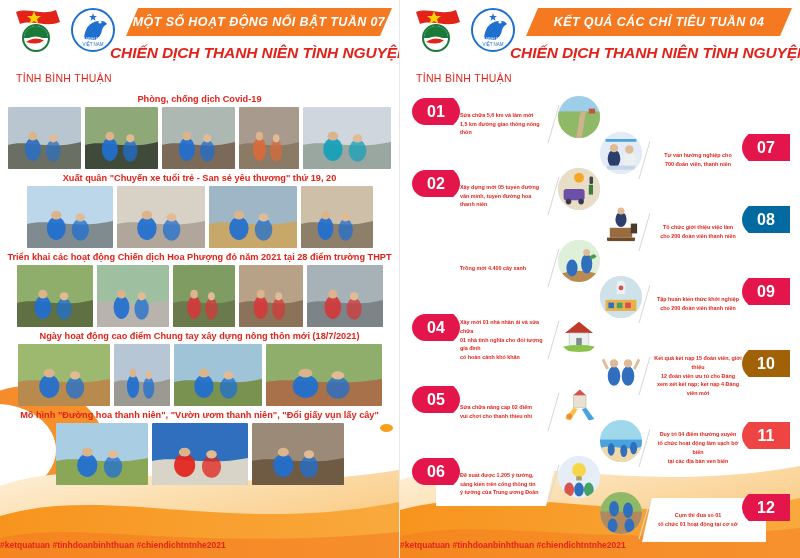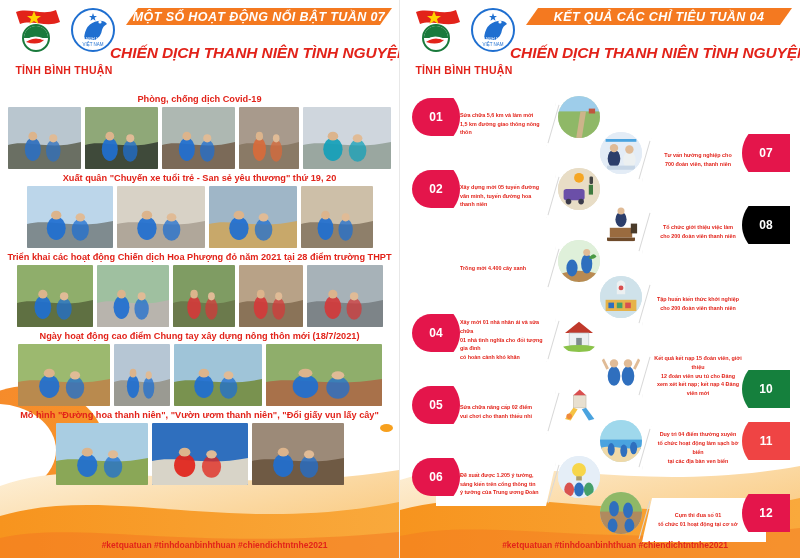--- a/index.html
+++ b/index.html
@@ -46,28 +46,28 @@
   
   .hdr { position: relative; height: 88px; }
   .logos {
     position: absolute; left: 8px; top: 6px;
     width: 112px; text-align: center;
   }
   .logo-row { display: flex; align-items: center; justify-content: center; gap: 4px; }
   .logo-doan { width: 54px; height: 48px; }
   .logo-hoi { width: 46px; height: 46px; }
   .prov-name {
-    margin-top: 10px;
-    font-size: 10.5px; font-weight: 700; color: #e2231a;
+    margin-top: 18px;
+    font-size: 10.5px; font-weight: 400; color: #e2231a;
     letter-spacing: .3px;
   }
 
   .banner {
     position: absolute; left: 126px; top: 8px;
-    height: 17px;
+    height: 28px;
     width: 266px;
     background: #f47920;
     display: flex; align-items: center; justify-content: center;
     clip-path: polygon(12px 0, 100% 0, calc(100% - 12px) 100%, 0 100%);
   }
   .banner-text {
     color: #ffffff; font-size: 12.5px; font-weight: 700;
     letter-spacing: .4px; white-space: nowrap;
     font-style: italic;
   }
@@ -84,39 +84,39 @@
     text-align: center;
     color: #e2231a; font-size: 9.2px; font-weight: 700;
     padding: 4px 0 3px;
     white-space: nowrap;
   }
   .photo-row { display: flex; gap: 4px; justify-content: center; }
   .ph { height: 62px; border-radius: 1px; overflow: hidden; position: relative; flex: 0 0 auto; }
   .ph svg { display: block; width: 100%; height: 100%; }
 
   .hashtags {
-    position: absolute; left: 15px; bottom: 8px; width: 100%;
-    text-align: center; z-index: 6;
+    position: absolute; left: 0; bottom: 8px; width: 100%;
+    z-index: 6;
     color: #e2231a; font-size: 8.5px; font-weight: 700;
   }
 
   
   .items { position: relative; z-index: 3; padding-top: 6px; height: 448px; }
   .col { position: absolute; top: 4px; }
   .col-l { left: 6px; width: 196px; }
   .col-r { left: 198px; width: 198px; }
 
   .item { position: relative; height: 62px; margin-bottom: 10px; }
 
   .badge {
     position: absolute; top: 6px;
-    width: 48px; height: 38px;
+    width: 48px; height: 27px;
     background: #e4154b;
     display: flex; align-items: center; justify-content: center;
-    color: #ffffff; font-size: 12px; font-weight: 700;
+    color: #ffffff; font-size: 16px; font-weight: 700;
     z-index: 4;
   }
   .item-l .badge { left: 6px; border-radius: 20px 0 0 20px; clip-path: ellipse(100% 100% at 0% 50%); }
   .item-r .badge { right: 6px; clip-path: ellipse(100% 100% at 100% 50%); }
 
   .card {
     position: absolute; top: 10px; height: 44px;
     background: #ffffff;
     box-shadow: 0 1px 3px rgba(0,0,0,.16);
     display: flex; align-items: center;
@@ -650,41 +650,42 @@
               </svg>
             </div>
           </div>
           <div class="item item-r">
             <div class="card">
               <div class="card-text" style="color: rgb(226, 35, 26);">
                 <div>Tổ chức giới thiệu việc làm</div>
                 <div>cho 200 đoàn viên thanh niên</div>
               </div>
             </div>
-            <div class="badge" style="background: #000000;">08</div>
+            <div class="badge" style="background: #0369a1;">08</div>
             <div class="slash"></div>
             <div class="thumb">
               <svg viewBox="0 0 60 60">
                 <rect width="60" height="60" fill="#ffffff"></rect>
                 <rect width="60" height="60" fill="#fff"></rect>
                 <ellipse cx="30" cy="22" rx="8" ry="11" fill="#2c3e6b"></ellipse>
                 <circle cx="30" cy="10" r="5" fill="#e0bb96"></circle>
                 <rect x="14" y="34" width="32" height="14" fill="#9a6b3f"></rect>
                 <rect x="10" y="48" width="40" height="5" fill="#6e4a2a"></rect>
                 <rect x="44" y="28" width="9" height="14" fill="#4a3b2a"></rect>
               </svg>
             </div>
           </div>
           <div class="item item-r">
             <div class="card">
               <div class="card-text" style="color: rgb(226, 35, 26);">
                 <div>Tập huấn kiến thức khởi nghiệp</div>
                 <div>cho 200 đoàn viên thanh niên</div>
               </div>
             </div>
+            <div class="badge" style="background: rgb(228, 21, 75);">09</div>
             <div class="slash"></div>
             <div class="thumb">
               <svg viewBox="0 0 60 60">
                 <rect width="60" height="60" fill="#cfe2ea"></rect>
                 <rect width="60" height="60" fill="#cfe2ea"></rect>
                 <path d="M24 10 q6-8 12 0 v16 h-12z" fill="#ecf0f1"></path>
                 <circle cx="30" cy="17" r="3.5" fill="#d94f4f"></circle>
                 <rect x="8" y="34" width="44" height="16" fill="#e6b34a"></rect>
                 <rect x="12" y="38" width="8" height="8" fill="#2f6fbe"></rect>
                 <rect x="24" y="38" width="8" height="8" fill="#45a06a"></rect>
@@ -693,21 +694,21 @@
             </div>
           </div>
           <div class="item item-r">
             <div class="card">
               <div class="card-text" style="color: rgb(226, 35, 26);">
                 <div>Kết quả kết nạp 15 đoàn viên, giới thiệu</div>
                 <div>12 đoàn viên ưu tú cho Đảng</div>
                 <div>xem xét kết nạp; kết nạp 4 Đảng viên mới</div>
               </div>
             </div>
-            <div class="badge" style="background: #15803d; margin-top: 20px;">10</div>
+            <div class="badge" style="background: #a16207;">10</div>
             <div class="slash"></div>
             <div class="thumb">
               <svg viewBox="0 0 60 60">
                 <rect width="60" height="60" fill="#ffffff"></rect>
                 <rect width="60" height="60" fill="#fff"></rect>
                 <ellipse cx="20" cy="40" rx="9" ry="14" fill="#2f6fbe"></ellipse>
                 <circle cx="20" cy="22" r="6" fill="#e0bb96"></circle>
                 <ellipse cx="40" cy="40" rx="9" ry="14" fill="#2f6fbe"></ellipse>
                 <circle cx="40" cy="22" r="6" fill="#e0bb96"></circle>
                 <path d="M11 30 L4 16" stroke="#e0bb96" stroke-width="4"></path>

